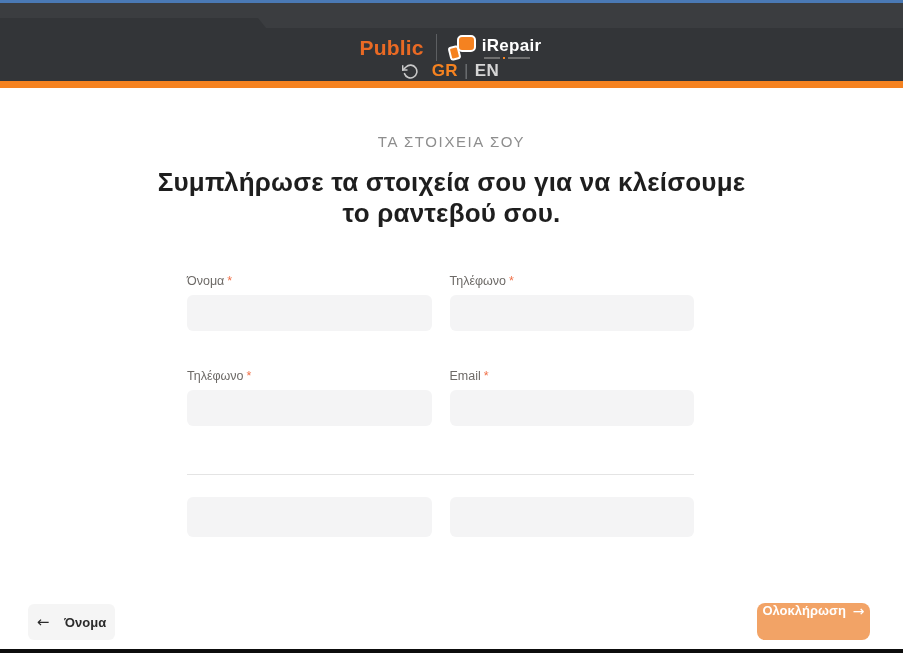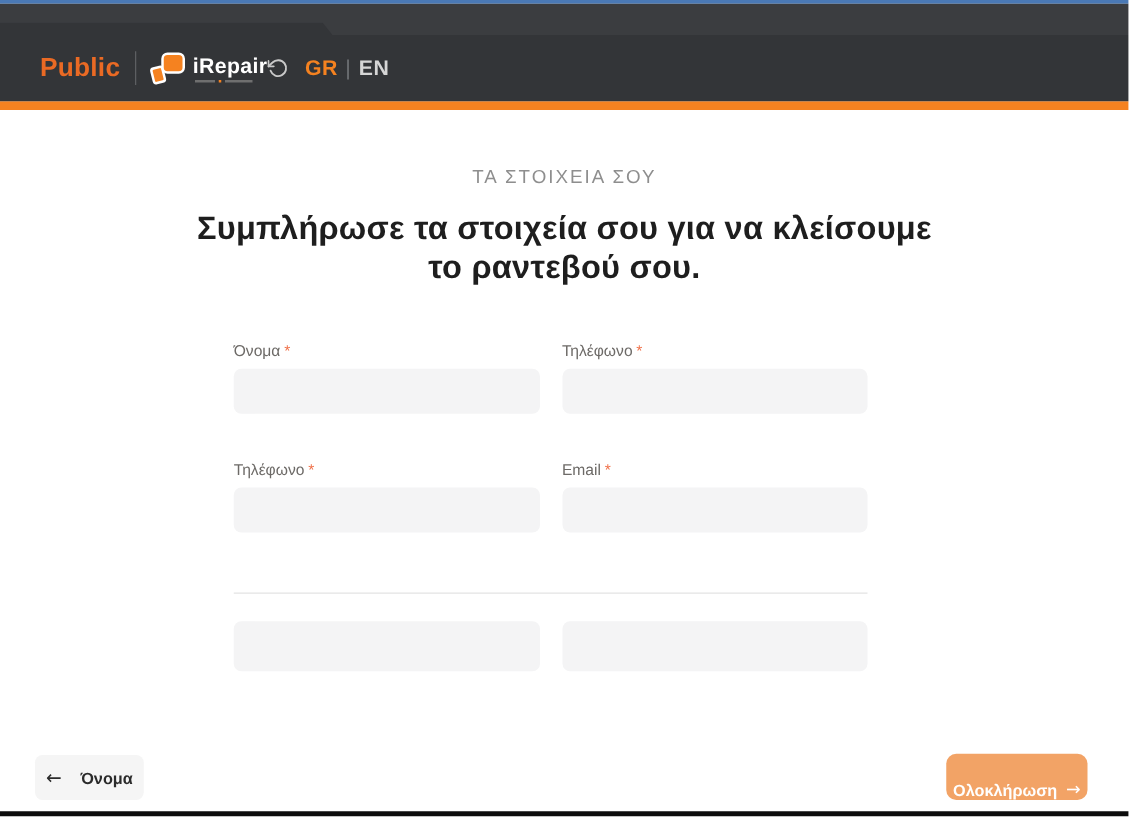--- a/index.html
+++ b/index.html
@@ -15,22 +15,23 @@
   
   .topline { height: 3px; background: #4a79b5; }
   .header-band { position: relative; height: 25px; background: #3b3d40; }
   .band-tab {
     position: absolute; left: 0; bottom: 0; height: 10px; width: 266px;
     background: #333538;
     clip-path: polygon(0 0, 258px 0, 266px 100%, 0 100%);
   }
   .header-main {
     position: relative; height: 53px; background: #333538;
-    display: flex; align-items: center; justify-content: flex-start;
+    display: flex; align-items: center; justify-content: flex-end;
     padding: 0 34px 0 32px;
+    flex-direction: column;
   }
   .brand { display: flex; align-items: center; gap: 12px; cursor: pointer; }
   .brand-public {
     color: #ea6a24; font-size: 21px; font-weight: bold; letter-spacing: 0.2px;
   }
   .brand-divider { width: 1px; height: 27px; background: #5d5f62; }
   .irepair-lockup { display: flex; align-items: center; gap: 6px; }
   .logo-icon { position: relative; width: 27px; height: 25px; display: inline-block; }
   .li-big {
     position: absolute; right: 0; top: 0; width: 19px; height: 17px;
@@ -92,21 +93,21 @@
     position: absolute; left: 28px; top: 604px; width: 87px; height: 36px;
     background: #f5f5f5; border: none; border-radius: 6px; cursor: pointer;
     display: flex; align-items: center; justify-content: center; gap: 15px;
     color: #2b2b2b; font-size: 13px; font-weight: bold;
     font-family: "Liberation Sans", "DejaVu Sans", sans-serif;
   }
   .back-arrow { font-family: "DejaVu Sans", sans-serif; font-size: 15px; font-weight: normal; color: #2b2b2b; }
   .submit-btn {
     position: absolute; left: 757px; top: 603px; width: 113px; height: 37px;
     background: #f2a366; border: none; border-radius: 8px; cursor: pointer;
-    display: flex; align-items: flex-end; justify-content: center; gap: 7px;
+    display: flex; align-items: flex-start; justify-content: center; gap: 7px;
     color: #fff; font-size: 13px; font-weight: bold;
     font-family: "Liberation Sans", "DejaVu Sans", sans-serif;
   }
   .submit-arrow { font-family: "DejaVu Sans", sans-serif; font-size: 14px; font-weight: normal; color: #fff; }
 
   .bottom-border { position: absolute; left: 0; bottom: 1px; width: 100%; height: 4px; background: #0d0d0d; }
 </style>
 </head>
 <body>
 

